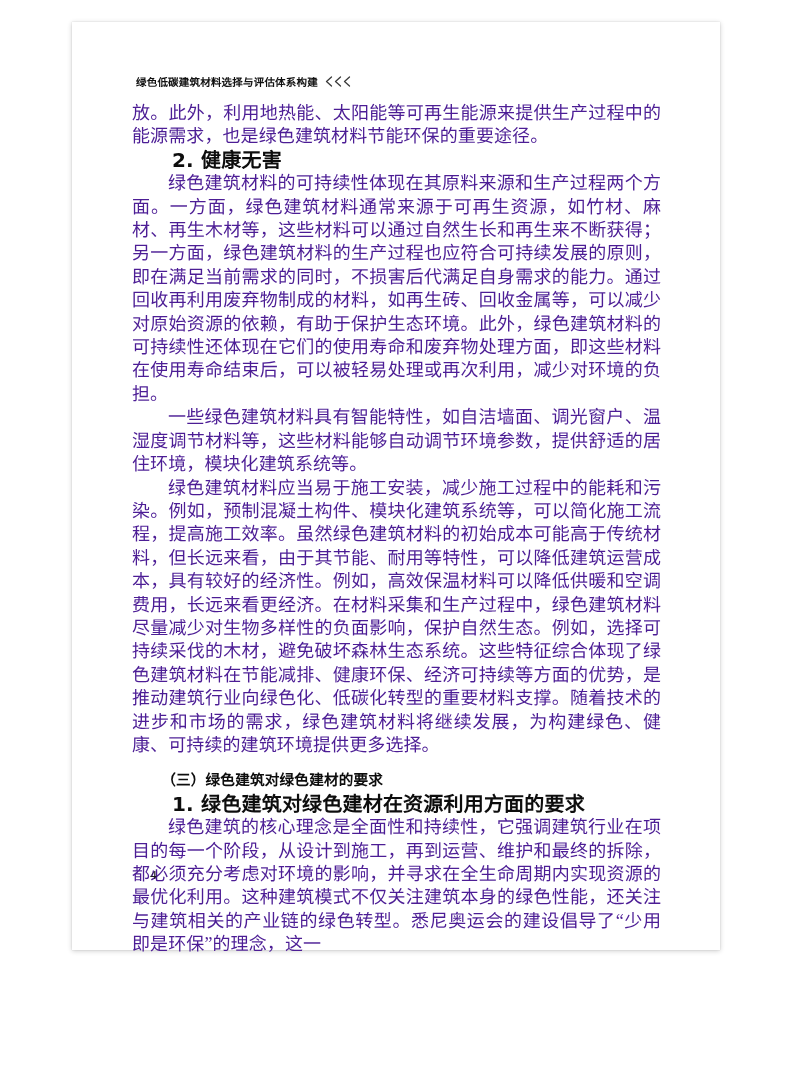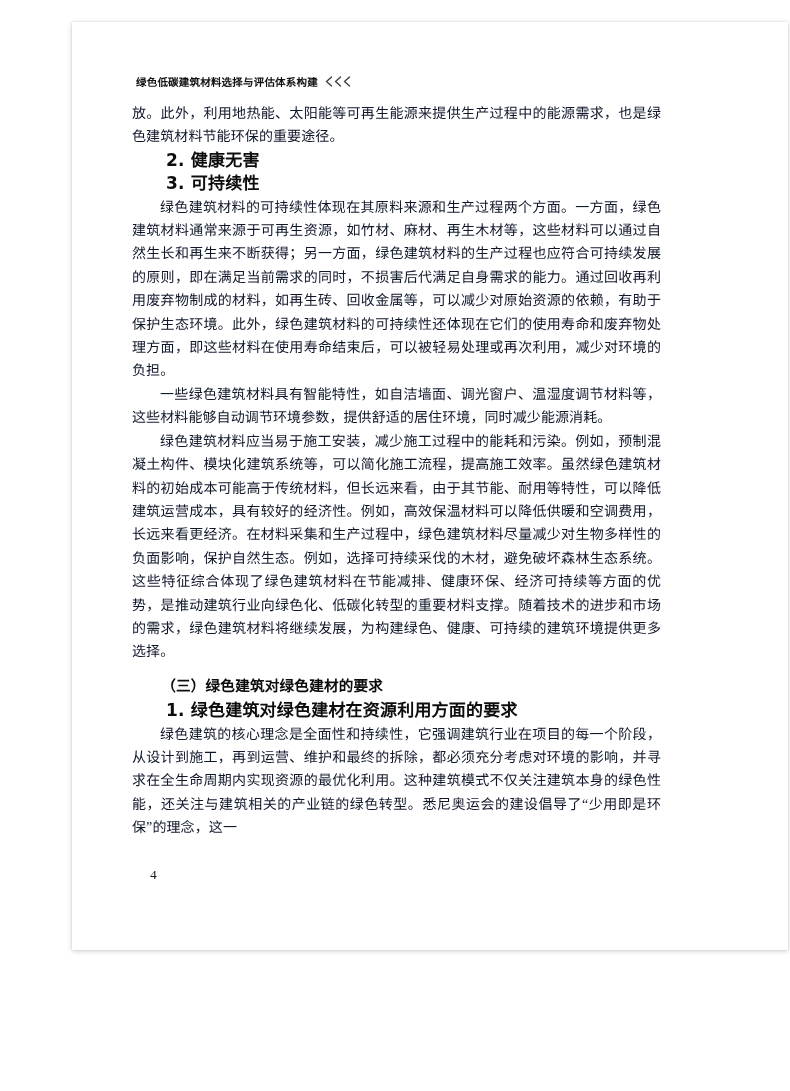--- a/index.html
+++ b/index.html
@@ -20,21 +20,21 @@
     width: 790px;
     height: 1091px;
     background: #ffffff;
   }
 
   
   #page-sheet {
     position: absolute;
     left: 72px;
     top: 22px;
-    width: 716px;
+    width: 648px;
     height: 928px;
     background: #ffffff;
     box-shadow: 0 1px 5px rgba(0,0,0,0.20),
                 0 0 1px rgba(0,0,0,0.18);
   }
 
   
   .running-head {
     position: absolute;
     left: 64px;
@@ -62,51 +62,51 @@
   
   .body-col {
     position: absolute;
     left: 60px;
     top: 80px;
     width: 529px;
   }
 
   p.para {
     margin: 0;
-    font-size: 14px;
+    font-size: 18px;
     line-height: 23.4px;
-    color: #0f172a;
+    color: #4c1d95;
     text-align: justify;
     text-justify: inter-ideograph;
     text-indent: 2em;
     font-family: "Liberation Serif", "DejaVu Serif", serif;
     letter-spacing: 0.1px;
   }
   p.para.noindent { text-indent: 0; }
 
   h4.subhead {
     margin: 0;
-    font-size: 17px;
+    font-size: 20px;
     line-height: 23.4px;
     font-weight: bold;
     color: #0d0d0d;
     text-indent: 2em;
     font-family: "DejaVu Sans", "Liberation Sans", sans-serif;
     letter-spacing: 0.2px;
   }
 
   h3.section-head {
     margin: 0;
     padding-top: 12px;
     font-size: 14.6px;
     line-height: 23.4px;
     font-weight: bold;
     color: #0d0d0d;
     text-indent: 2em;
-    font-family: Liberation Mono, monospace;
+    font-family: Liberation Serif, serif;
     letter-spacing: 0.2px;
   }
   h3.section-head + p.para { padding-top: 7px; }
 
   
   .folio {
     position: absolute;
     left: 78px;
     top: 845px;
     font-size: 13.5px;
@@ -132,23 +132,22 @@
         </svg>
         <svg width="8" height="11" viewBox="0 0 8 11">
           <polyline points="6.5,1 1.5,5.5 6.5,10" fill="none" stroke="#3a3a3a" stroke-width="1.3" stroke-linecap="round" stroke-linejoin="round"></polyline>
         </svg>
       </span>
     </div>
 
     <div class="body-col" id="body-col">
         <p class="para noindent">放。此外，利用地热能、太阳能等可再生能源来提供生产过程中的能源需求，也是绿色建筑材料节能环保的重要途径。</p>
         <h4 class="subhead">2. 健康无害</h4>
-        <h4 class="subhead">3. 可持续性</h4>
         <p class="para">绿色建筑材料的可持续性体现在其原料来源和生产过程两个方面。一方面，绿色建筑材料通常来源于可再生资源，如竹材、麻材、再生木材等，这些材料可以通过自然生长和再生来不断获得；另一方面，绿色建筑材料的生产过程也应符合可持续发展的原则，即在满足当前需求的同时，不损害后代满足自身需求的能力。通过回收再利用废弃物制成的材料，如再生砖、回收金属等，可以减少对原始资源的依赖，有助于保护生态环境。此外，绿色建筑材料的可持续性还体现在它们的使用寿命和废弃物处理方面，即这些材料在使用寿命结束后，可以被轻易处理或再次利用，减少对环境的负担。</p>
-        <p class="para">一些绿色建筑材料具有智能特性，如自洁墙面、调光窗户、温湿度调节材料等，这些材料能够自动调节环境参数，提供舒适的居住环境，同时减少能源消耗。</p>
+        <p class="para">一些绿色建筑材料具有智能特性，如自洁墙面、调光窗户、温湿度调节材料等，这些材料能够自动调节环境参数，提供舒适的居住环境，模块化建筑系统等。</p>
         <p class="para">绿色建筑材料应当易于施工安装，减少施工过程中的能耗和污染。例如，预制混凝土构件、模块化建筑系统等，可以简化施工流程，提高施工效率。虽然绿色建筑材料的初始成本可能高于传统材料，但长远来看，由于其节能、耐用等特性，可以降低建筑运营成本，具有较好的经济性。例如，高效保温材料可以降低供暖和空调费用，长远来看更经济。在材料采集和生产过程中，绿色建筑材料尽量减少对生物多样性的负面影响，保护自然生态。例如，选择可持续采伐的木材，避免破坏森林生态系统。这些特征综合体现了绿色建筑材料在节能减排、健康环保、经济可持续等方面的优势，是推动建筑行业向绿色化、低碳化转型的重要材料支撑。随着技术的进步和市场的需求，绿色建筑材料将继续发展，为构建绿色、健康、可持续的建筑环境提供更多选择。</p>
         <h3 class="section-head">（三）绿色建筑对绿色建材的要求</h3>
         <h4 class="subhead">1. 绿色建筑对绿色建材在资源利用方面的要求</h4>
         <p class="para">绿色建筑的核心理念是全面性和持续性，它强调建筑行业在项目的每一个阶段，从设计到施工，再到运营、维护和最终的拆除，都必须充分考虑对环境的影响，并寻求在全生命周期内实现资源的最优化利用。这种建筑模式不仅关注建筑本身的绿色性能，还关注与建筑相关的产业链的绿色转型。悉尼奥运会的建设倡导了“少用即是环保”的理念，这一</p>
       </div>
 
     <div class="folio">4</div>
 
   </div>
 </div>

